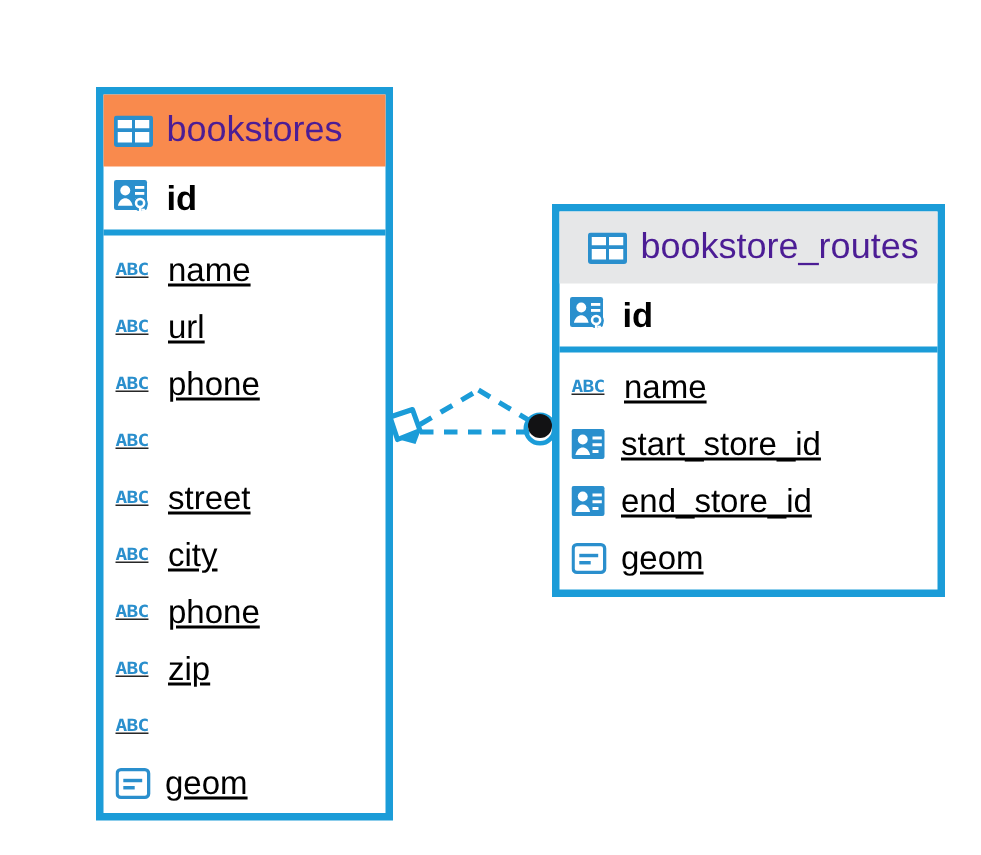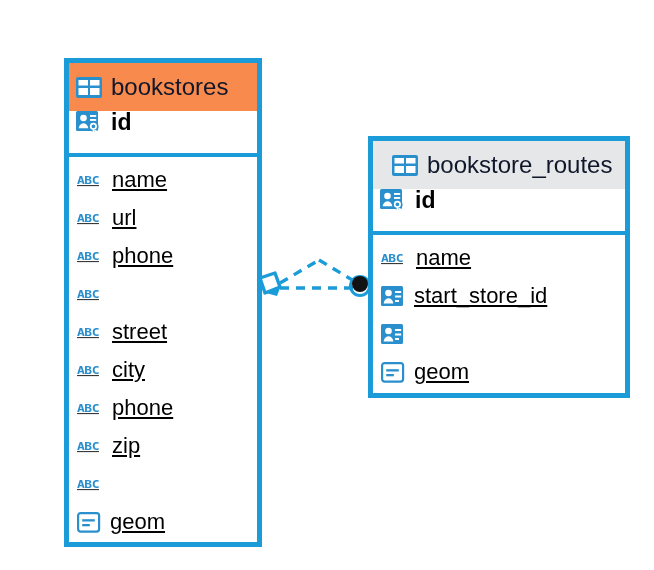--- a/index.html
+++ b/index.html
@@ -40,39 +40,39 @@
     border: 5px solid #1b9cd8;
   }
 
   .entity-header {
     box-sizing: border-box;
     height: 48px;
     display: flex;
     align-items: center;
     padding-left: 7px;
     font-size: 24px;
-    color: #0f172a;
+    color: #4c1d95;
   }
   .primary-entity .entity-header {
     background: #f98a4d;
   }
   .secondary-entity .entity-header {
     background: #e6e7e8;
     padding-left: 19px;
   }
   .entity-title {
     margin-left: 9px;
     line-height: 1;
     white-space: nowrap;
   }
 
   .pk-row {
     box-sizing: border-box;
     display: flex;
-    align-items: flex-start;
+    align-items: center;
     padding-left: 7px;
     height: 46px;
     border-bottom: 4px solid #1b9cd8;
     font-size: 23px;
     font-weight: bold;
     color: #000000;
   }
   .field-list {
     padding-top: 4px;
     text-decoration: underline;
@@ -285,20 +285,21 @@
         <span class="icon">
           <svg width="24" height="21" viewBox="0 0 24 21">
             <rect x="0" y="0" width="22" height="20" rx="1.5" fill="#2a8fcd"></rect>
             <circle cx="7.5" cy="7" r="3.3" fill="#ffffff"></circle>
             <path d="M2.6 17.4c0.6-3.5 3-5.1 4.9-5.1s4.3 1.6 4.9 5.1z" fill="#ffffff"></path>
             <rect x="14" y="5" width="6.2" height="2" fill="#ffffff"></rect>
             <rect x="14" y="9.5" width="6.2" height="2" fill="#ffffff"></rect>
             <rect x="14" y="14" width="4" height="2" fill="#ffffff"></rect>
           </svg>
         </span>
+        <span class="field-label">end_store_id</span>
       </div>
 
       <div class="field-row">
         <span class="icon">
           <svg width="24" height="21" viewBox="0 0 24 21">
             <rect x="1.1" y="1.1" width="21" height="18.5" rx="2.5" fill="#ffffff" stroke="#2a8fcd" stroke-width="2.2"></rect>
             <rect x="5.2" y="7.2" width="12.6" height="2.3" fill="#2a8fcd"></rect>
             <rect x="5.2" y="12" width="7.6" height="2.3" fill="#2a8fcd"></rect>
           </svg>
         </span>

